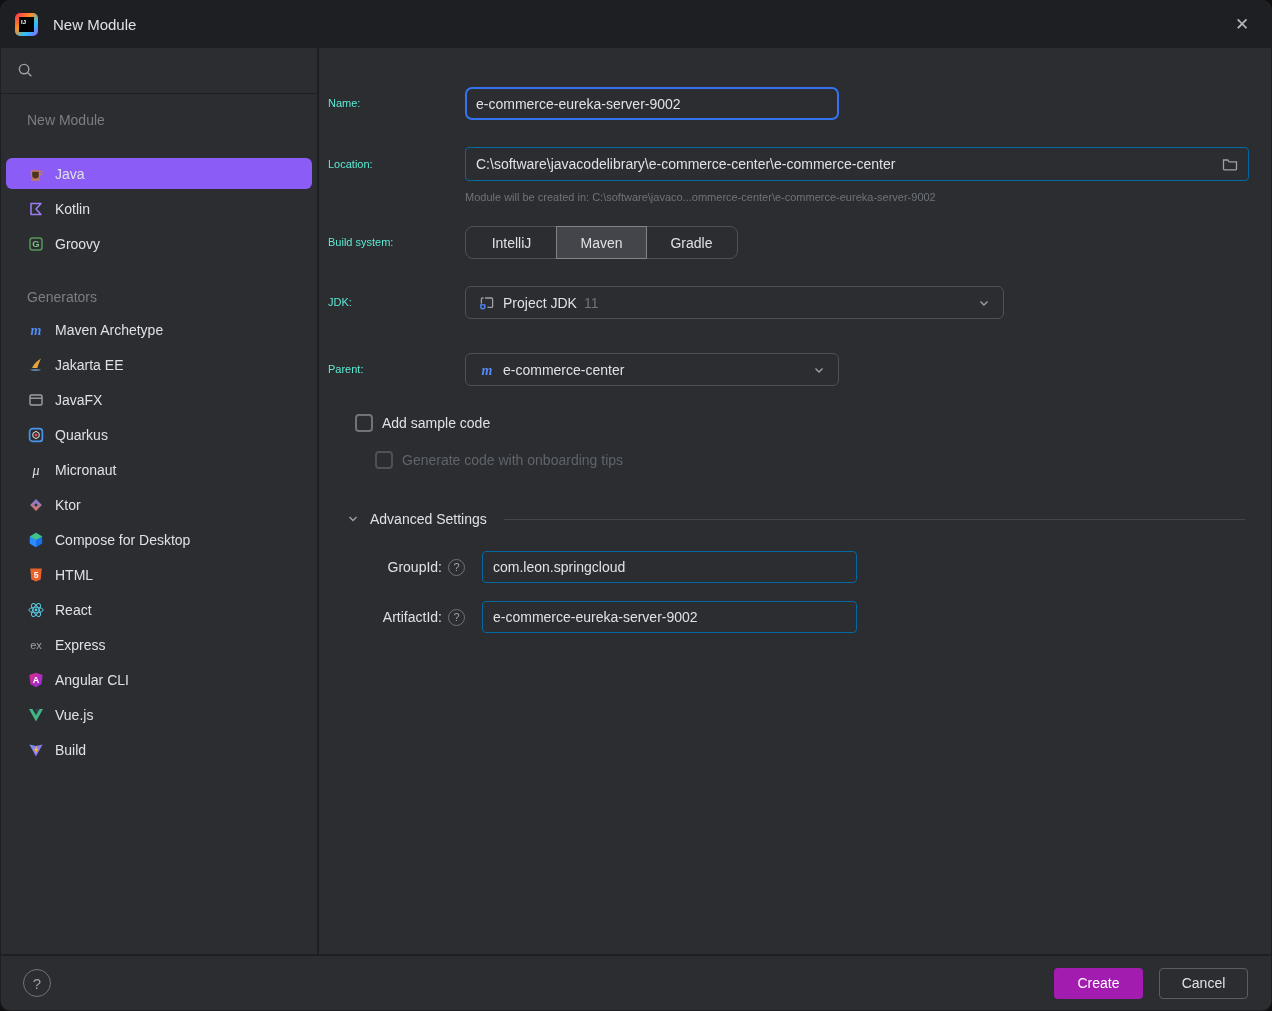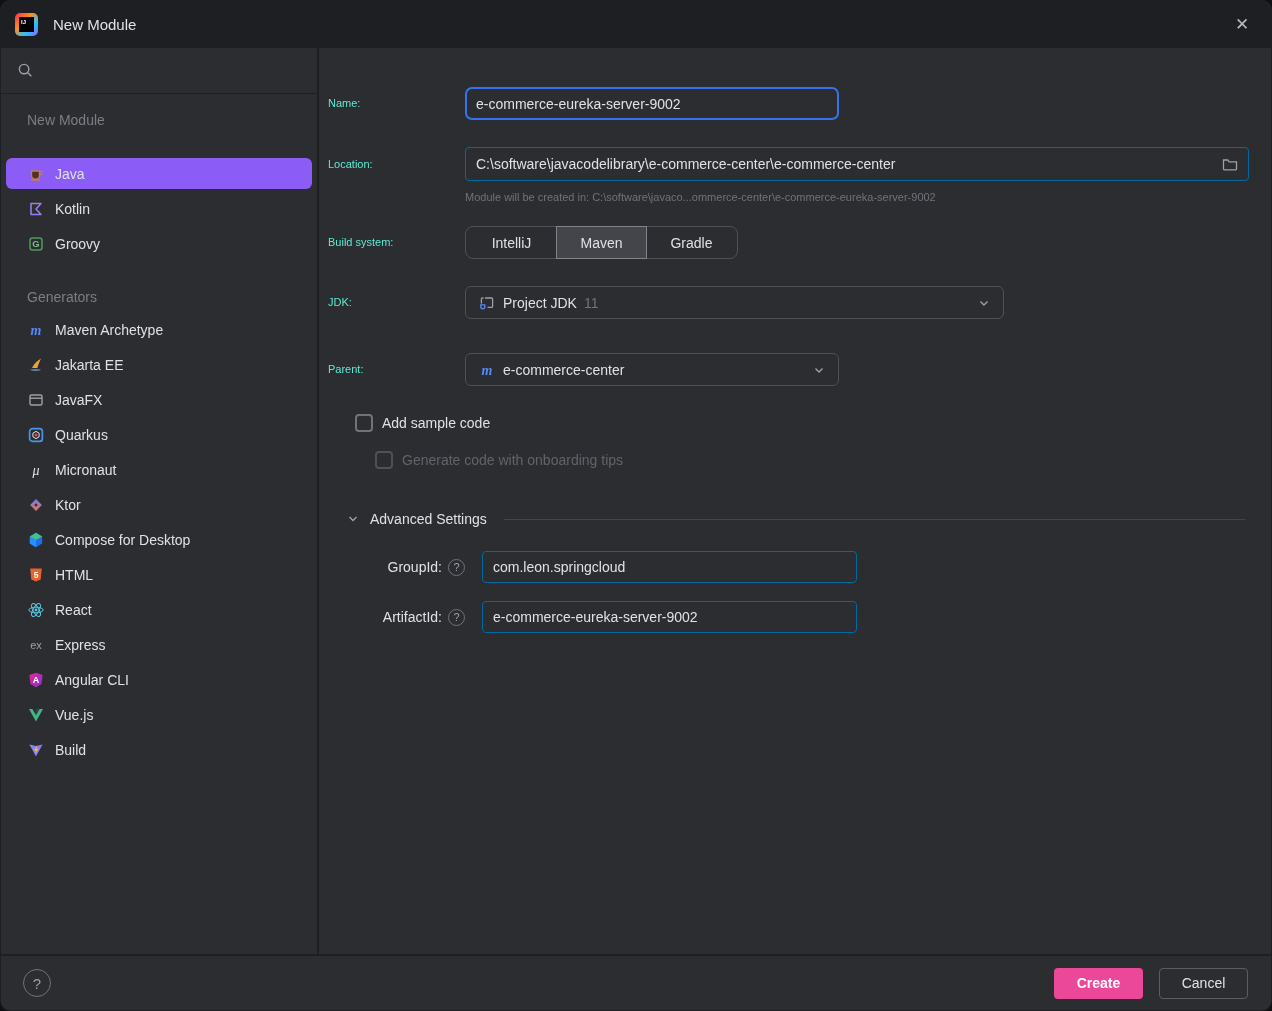--- a/index.html
+++ b/index.html
@@ -132,21 +132,21 @@
     border-top:2px solid #1E1F22; background:#2B2D30;
     display:flex; align-items:center; padding:0 23px 0 22px;
   }
   .footer .help-circle.big { width:28px; height:28px; font-size:15px; }
   .btns { margin-left:auto; display:flex; gap:16px; }
   .btn {
     min-width:89px; height:31px; border-radius:4px; font-size:14px;
     display:flex; align-items:center; justify-content:center;
     font-family:inherit; cursor:pointer; padding:0 18px;
   }
-  .btn-primary { background:#ec4899; color:#fff; font-weight:700; border:none; }
+  .btn-primary { background:#a21caf; color:#fff; font-weight:400; border:none; }
   .btn-secondary { background:transparent; color:#DFE1E5; border:1px solid #5A5D63; }
 
   svg { display:block; }
 </style>
 </head>
 <body>
 
 <svg width="0" height="0" style="position:absolute">
   <defs>
     <linearGradient id="ktor-grad" x1="0" y1="0" x2="1" y2="1">

